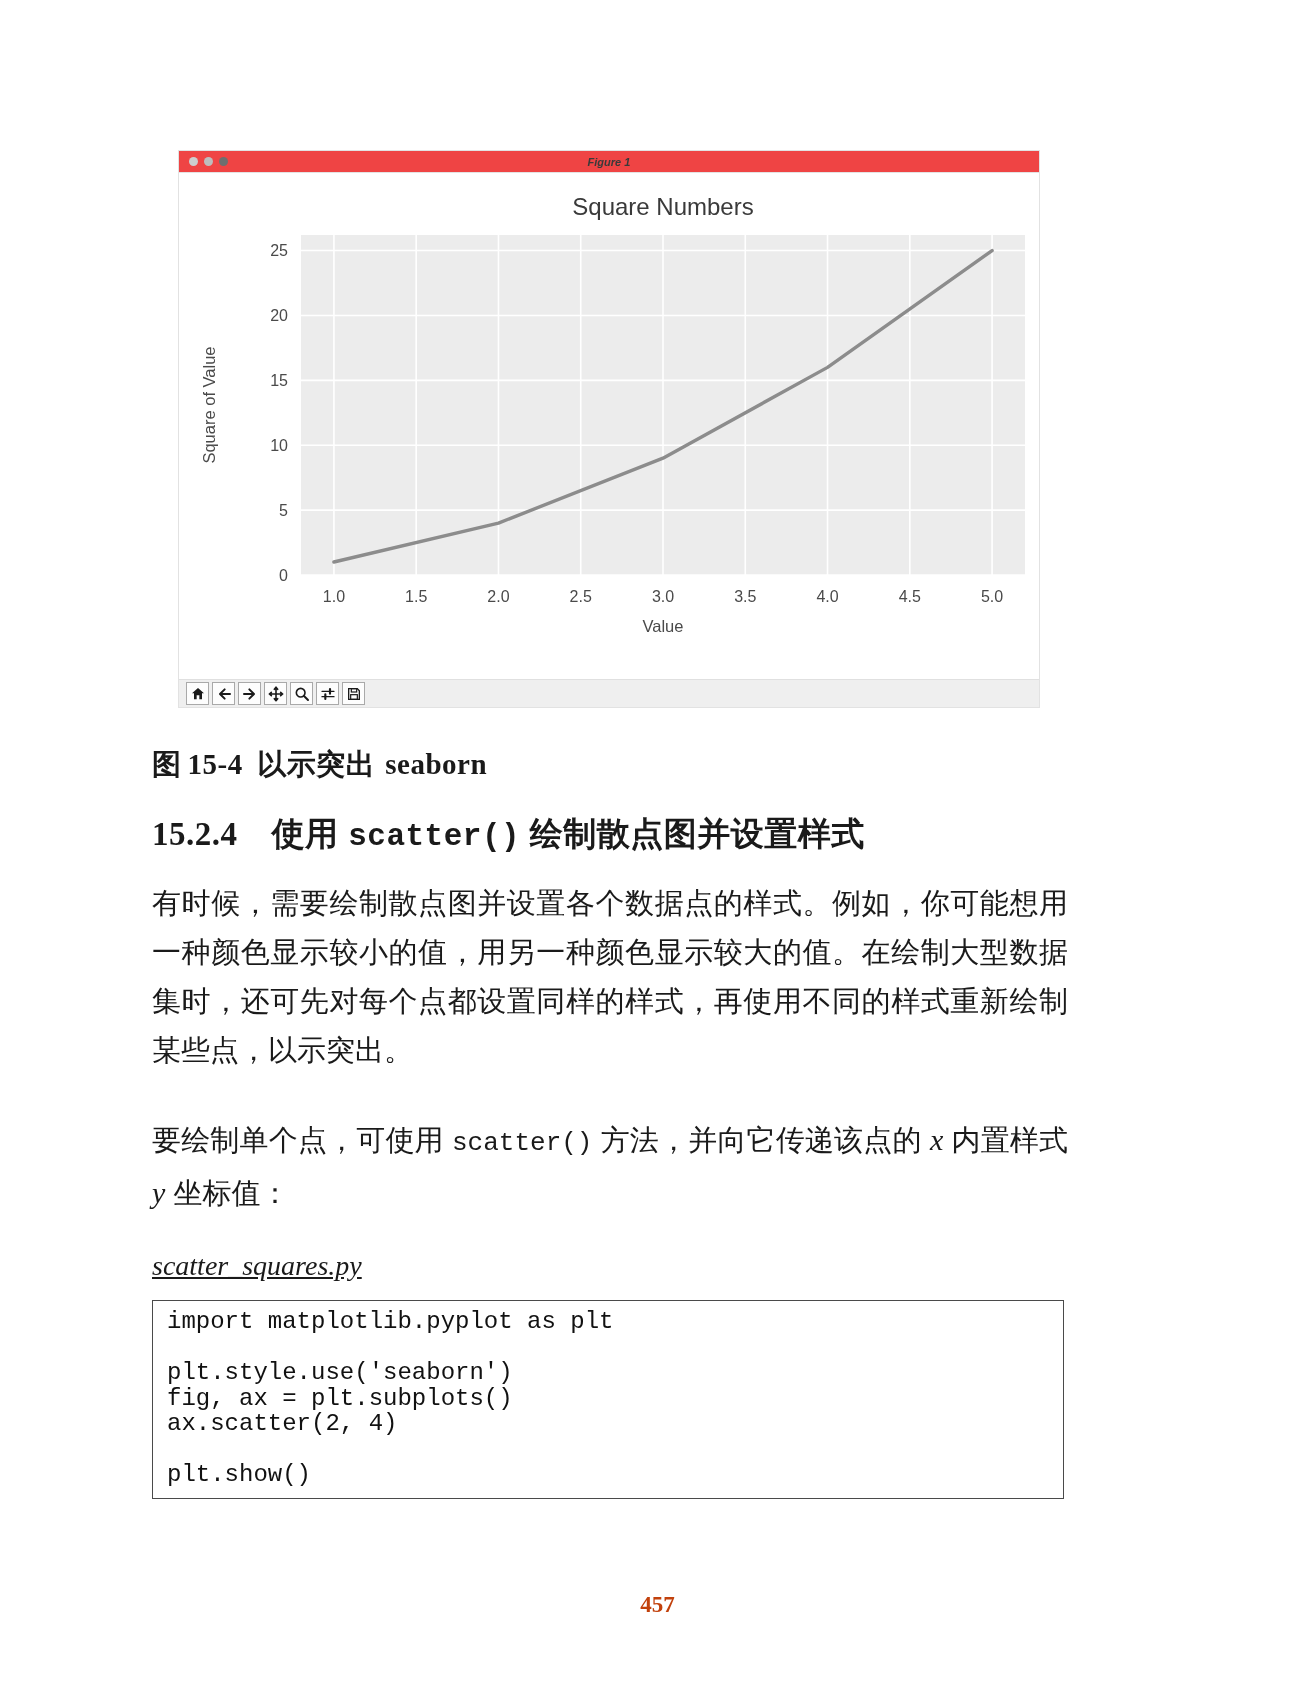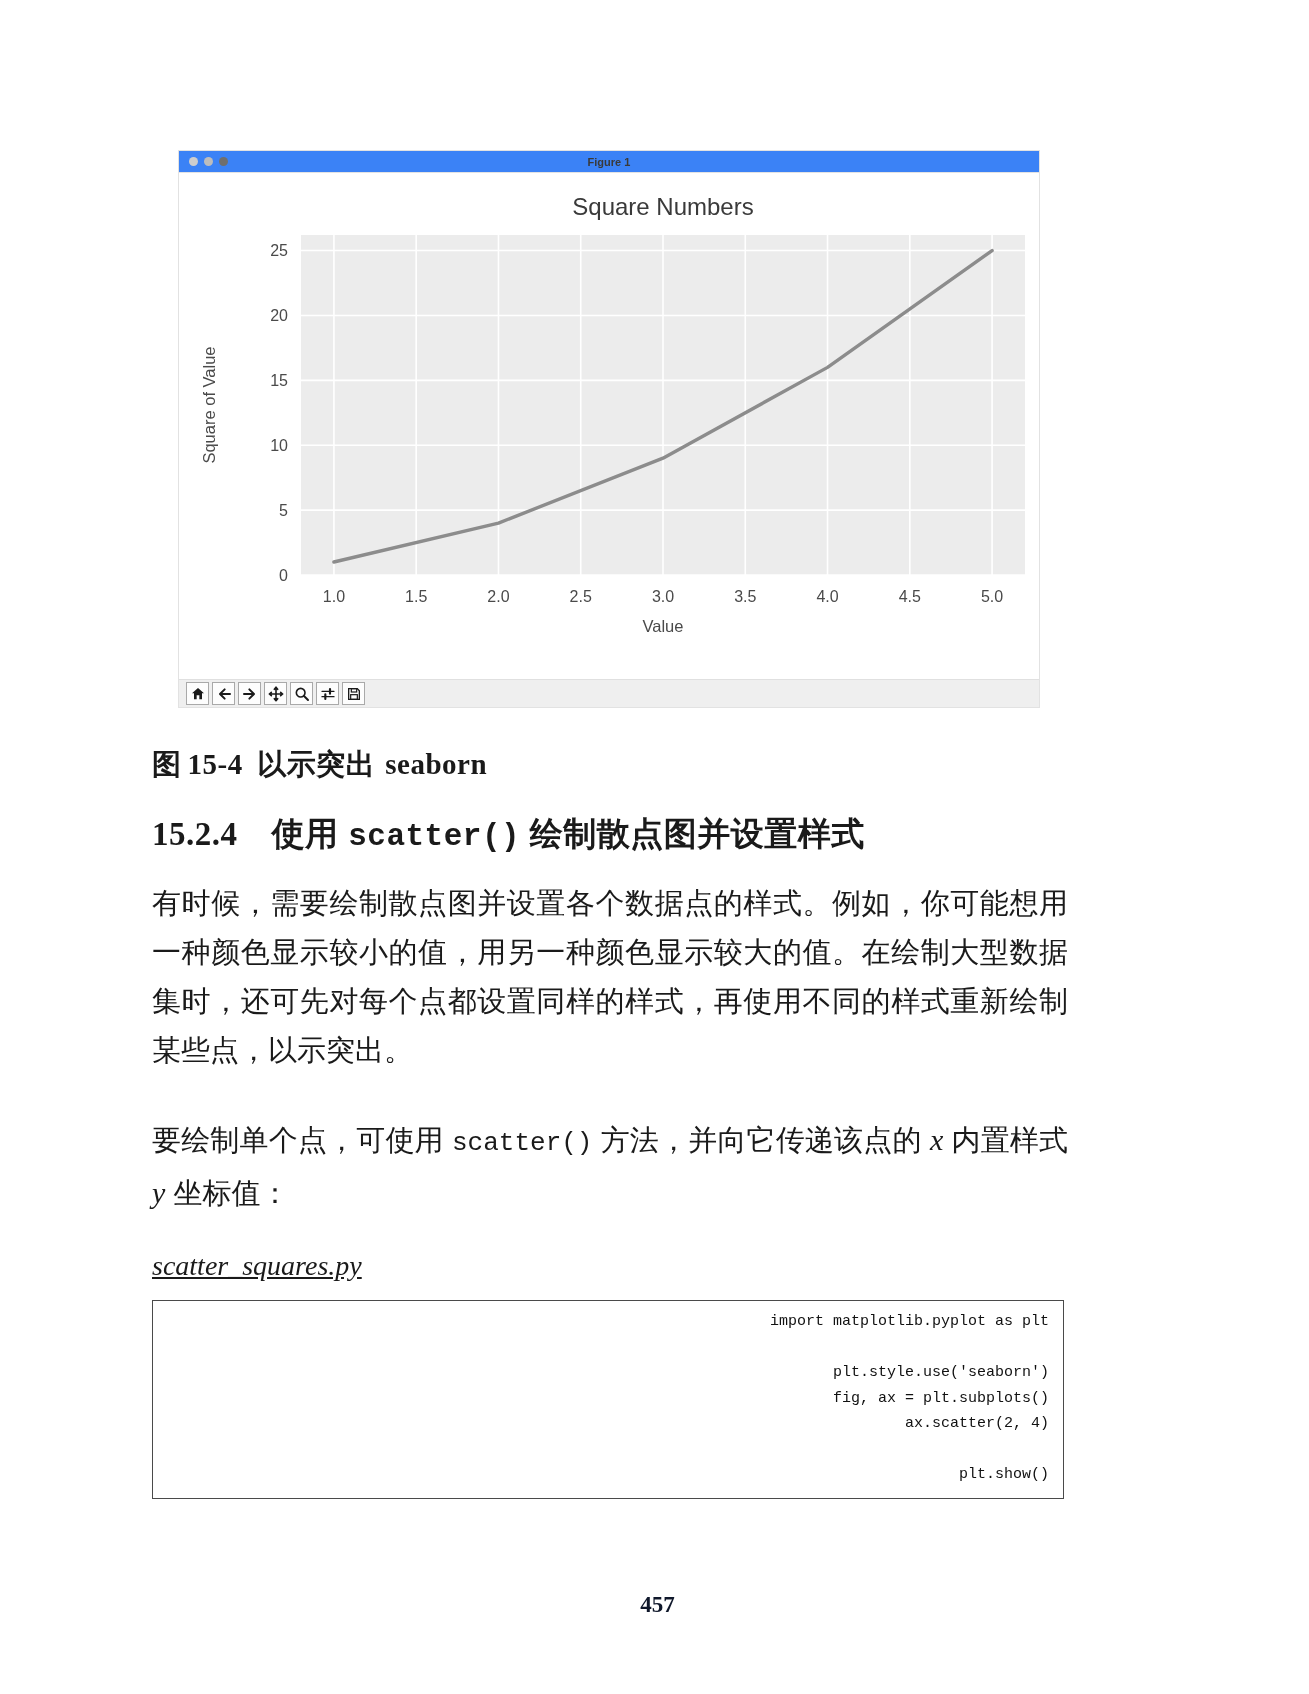--- a/index.html
+++ b/index.html
@@ -17,22 +17,23 @@
   .fig-window {
     position: absolute;
     left: 178px; top: 150px;
     width: 862px;
     border: 1px solid #e2e2e2;
     background: #ffffff;
   }
   .titlebar {
     position: relative;
     height: 22px;
-    background: #3b82f6;
+    background: #ef4444;
     border-bottom: 1px solid #e3e3e3;
+    font-style: italic;
   }
   .dots {
     position: absolute; left: 10px; top: 0; height: 100%;
     display: flex; align-items: center; gap: 6px;
   }
   .dot { width: 9px; height: 9px; border-radius: 50%; display: inline-block; }
   .dot.d1 { background: #cdcdcd; }
   .dot.d2 { background: #bdbdbd; }
   .dot.d3 { background: #6f6f6f; }
   .win-title {
@@ -100,35 +101,34 @@
     margin-bottom: 18px;
     text-decoration: underline;
   }
   .code-block {
     border: 1.5px solid #4a4a4a;
     padding: 8px 14px 10px 14px;
     width: 912px;
   }
   .code-block pre {
     font-family: "Liberation Mono", "DejaVu Sans Mono", monospace;
-    font-size: 15px;
+    font-size: 24px;
     line-height: 25.5px;
     color: #111;
     white-space: pre;
-    text-align: right;
   }
 
   .page-number {
     position: absolute;
     left: 0; right: 0; top: 1592px;
     text-align: center;
     font-family: "Liberation Serif", serif;
     font-size: 23px;
     font-weight: bold;
-    color: #0f172a;
+    color: #c2410c;
     padding-left: 6px;
   }
 </style>
 </head>
 <body>
 
 <div class="page">
 
   <div class="fig-window">
     <div class="titlebar">

